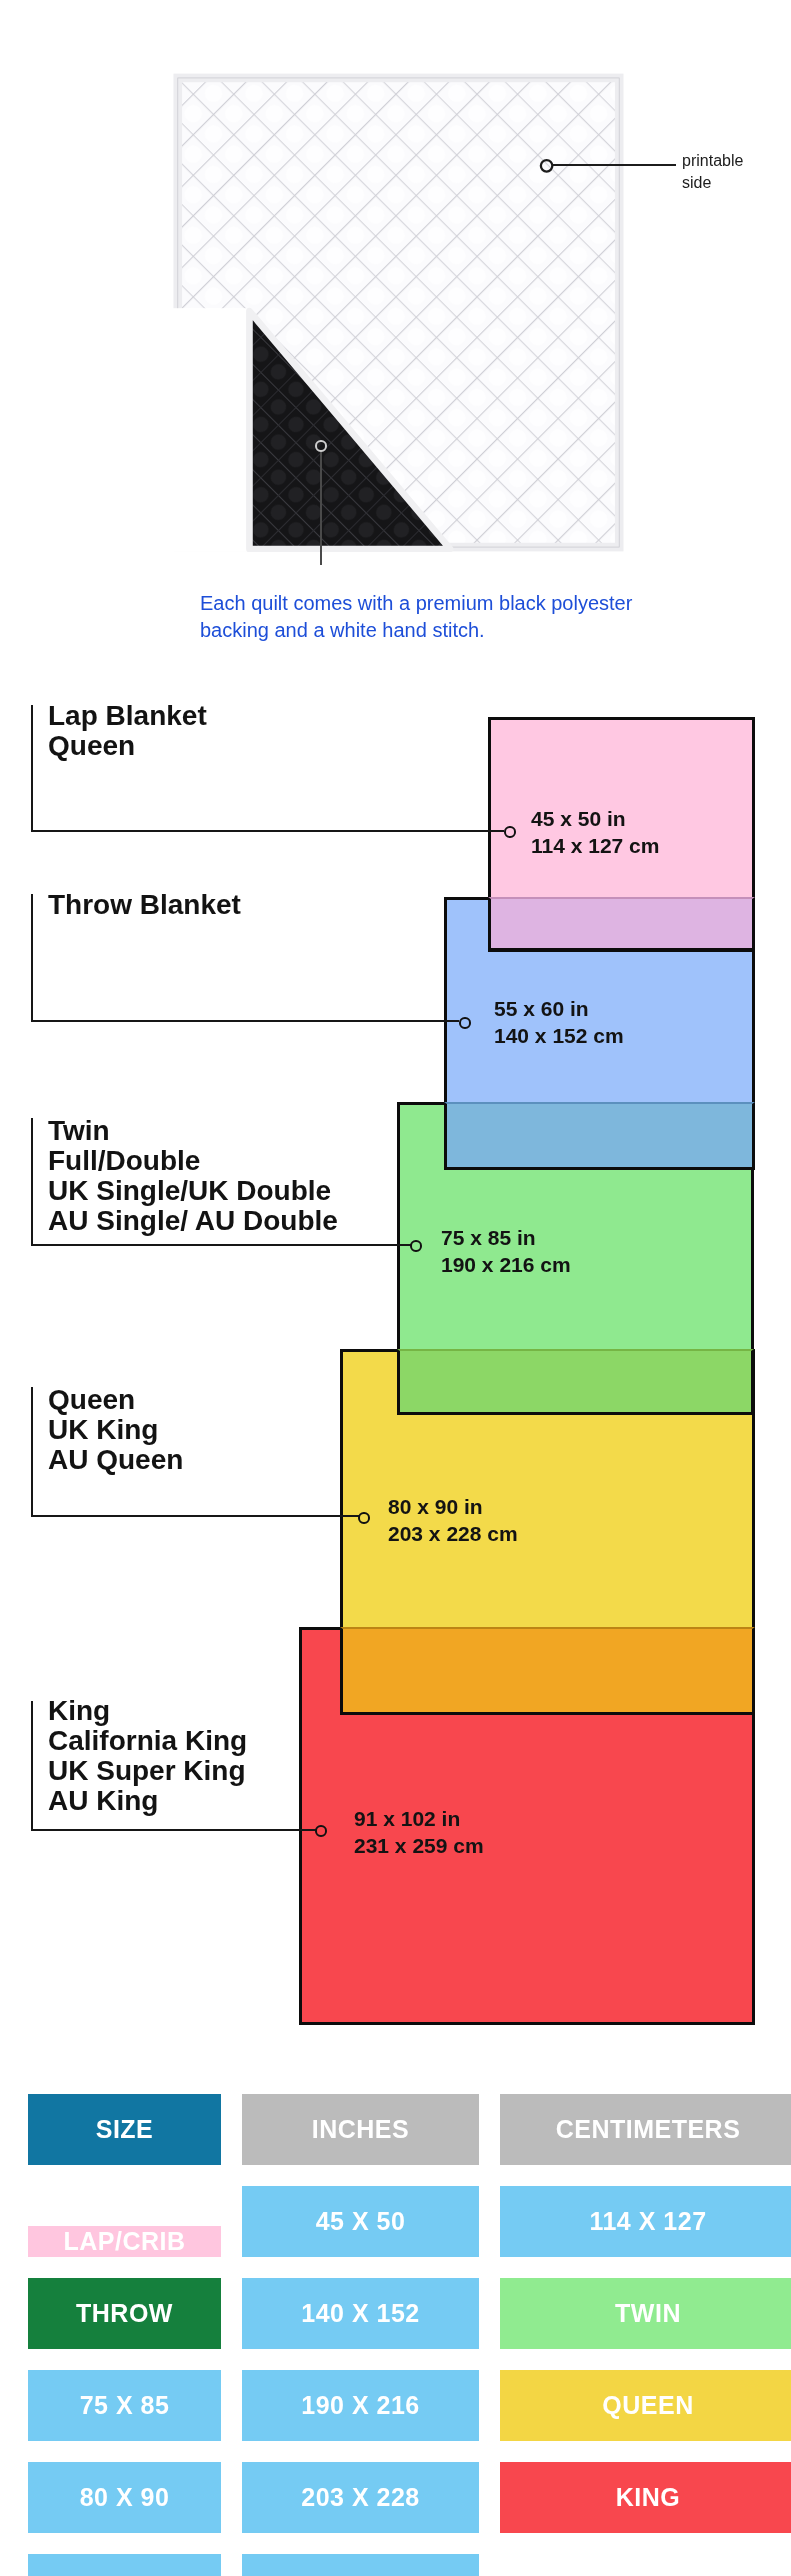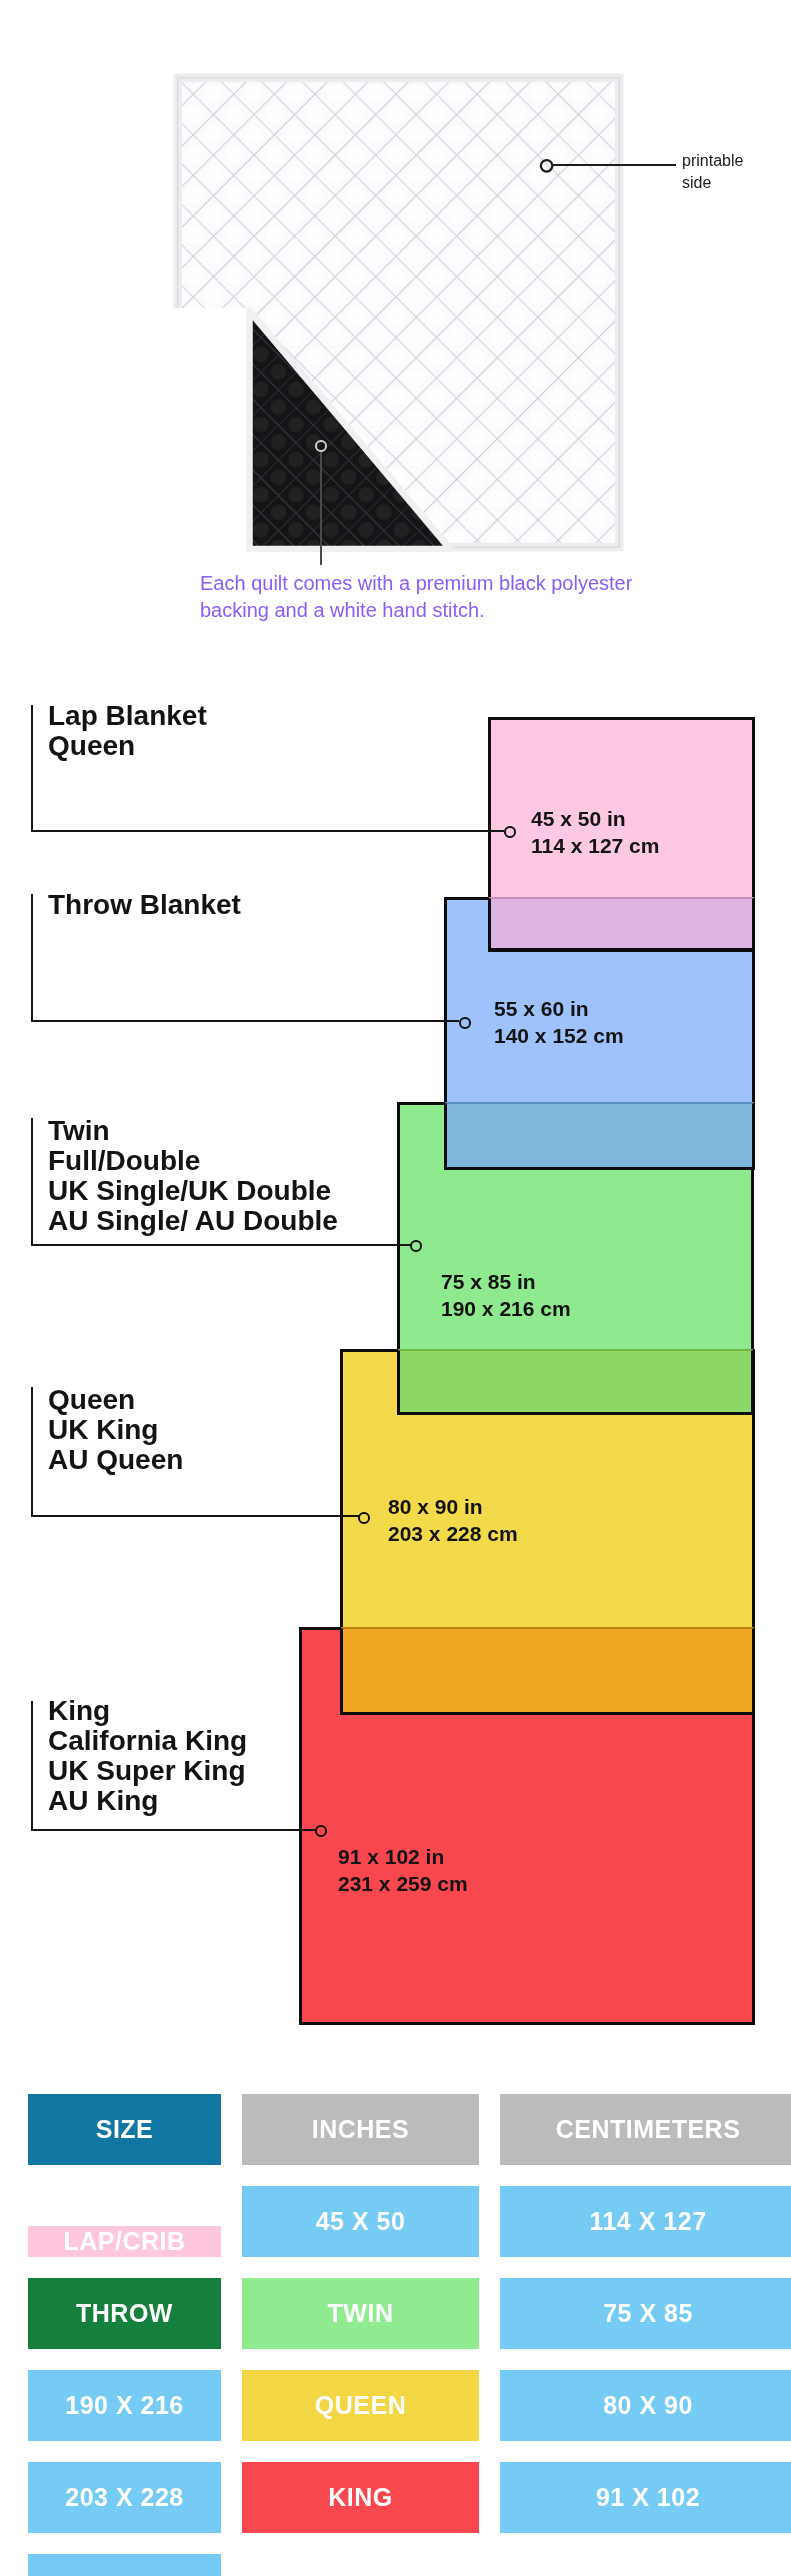--- a/index.html
+++ b/index.html
@@ -6,22 +6,22 @@
   #page{position:relative;width:791px;height:2576px;background:#ffffff;overflow:hidden;
         font-family:"Liberation Sans","DejaVu Sans",sans-serif;}
 
   
   #quilt-svg{position:absolute;left:173px;top:73px;}
   .ann-line{position:absolute;background:#1c1c1c;}
   .ring{position:absolute;width:11.5px;height:11.5px;border:2.4px solid #111;border-radius:50%;
         background:transparent;box-sizing:border-box;}
   #printable-label{position:absolute;left:682px;top:150px;width:92px;font-size:16px;line-height:22px;
         color:#1c1c1c;font-weight:500;}
-  #quilt-caption{position:absolute;left:200px;top:570px;width:459px;font-size:20px;line-height:27px;
-        color:#8b5cf6;font-weight:400;}
+  #quilt-caption{position:absolute;left:200px;top:590px;width:459px;font-size:20px;line-height:27px;
+        color:#1d4ed8;font-weight:400;}
 
   
   .rect{position:absolute;box-sizing:border-box;border:3.8px solid #0c0c0c;}
   #rect-lap  {left:488px;top:717px;width:267px;height:235px;background:#FFC8E2;}
   #rect-throw{left:444px;top:897px;width:311px;height:272px;background:#9FC2FB;}
   #rect-twin {left:397px;top:1102px;width:357px;height:313px;background:#8FE98F;}
   #rect-queen{left:340px;top:1349px;width:415px;height:366px;background:#F3DA4A;}
   #rect-king {left:299px;top:1627px;width:456px;height:398px;background:#F8474E;}
 
   .strip{position:absolute;box-sizing:border-box;border-left:3.8px solid #0c0c0c;
@@ -35,23 +35,23 @@
                 white-space:nowrap;}
   #heading-lap  {top:701px;}
   #heading-throw{top:890px;}
   #heading-twin {top:1116px;}
   #heading-queen{top:1385px;}
   #heading-king {top:1696px;}
 
   .dim-label{position:absolute;font-size:21px;line-height:27px;font-weight:700;color:#131313;white-space:nowrap;}
   #dims-lap  {left:531px;top:805px;}
   #dims-throw{left:494px;top:995px;}
-  #dims-twin {left:441px;top:1224px;margin-top:44px;}
+  #dims-twin {left:441px;top:1224px;}
   #dims-queen{left:388px;top:1493px;}
-  #dims-king {left:338px;top:1805px;margin-top:38px;}
+  #dims-king {left:354px;top:1805px;}
 
   .conn-v{position:absolute;width:2.4px;background:#161616;left:31px;}
   .conn-h{position:absolute;height:2.4px;background:#161616;left:31px;}
 
   
   #size-table{position:absolute;left:28px;top:2094px;display:grid;
       grid-template-columns:193px 237px 296px;grid-auto-rows:71px;gap:21px;}
   .cell{display:flex;align-items:center;justify-content:center;font-weight:700;color:#ffffff;
         font-size:25px;letter-spacing:0.5px;}
   .cell.hdr-size{background:#1176A2;}
@@ -184,20 +184,21 @@
   <div id="size-table">
     <div class="cell hdr-size">SIZE</div>
     <div class="cell hdr-gray">INCHES</div>
     <div class="cell hdr-gray">CENTIMETERS</div>
 
     <div class="cell lbl-lap">LAP/CRIB</div>
     <div class="cell data">45 X 50</div>
     <div class="cell data">114 X 127</div>
 
     <div class="cell lbl-throw">THROW</div>
+    <div class="cell data">140 X 152</div>
 
     <div class="cell lbl-twin">TWIN</div>
     <div class="cell data">75 X 85</div>
     <div class="cell data">190 X 216</div>
 
     <div class="cell lbl-queen">QUEEN</div>
     <div class="cell data">80 X 90</div>
     <div class="cell data">203 X 228</div>
 
     <div class="cell lbl-king">KING</div>

